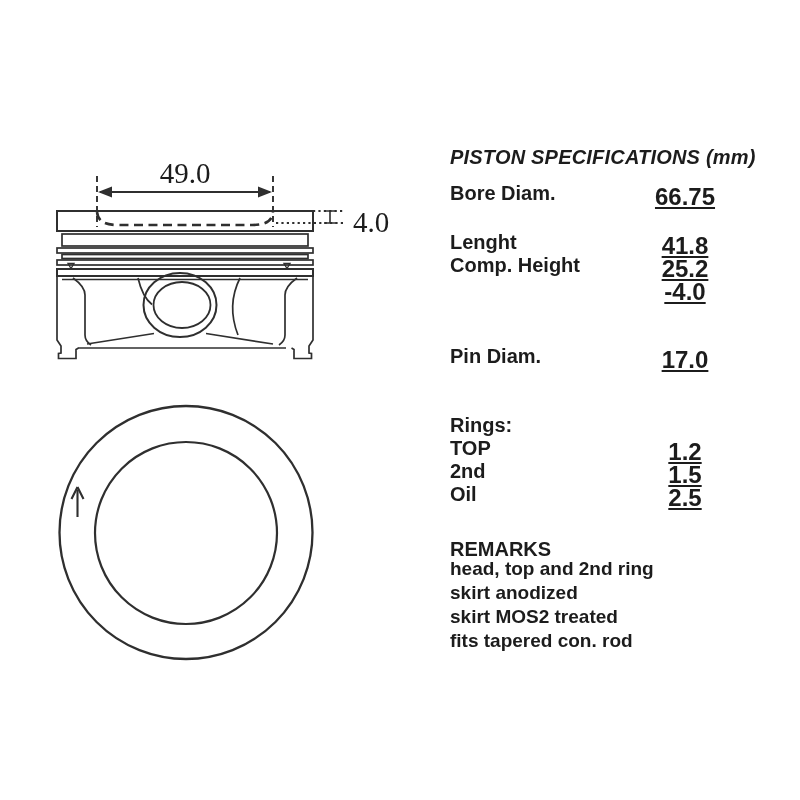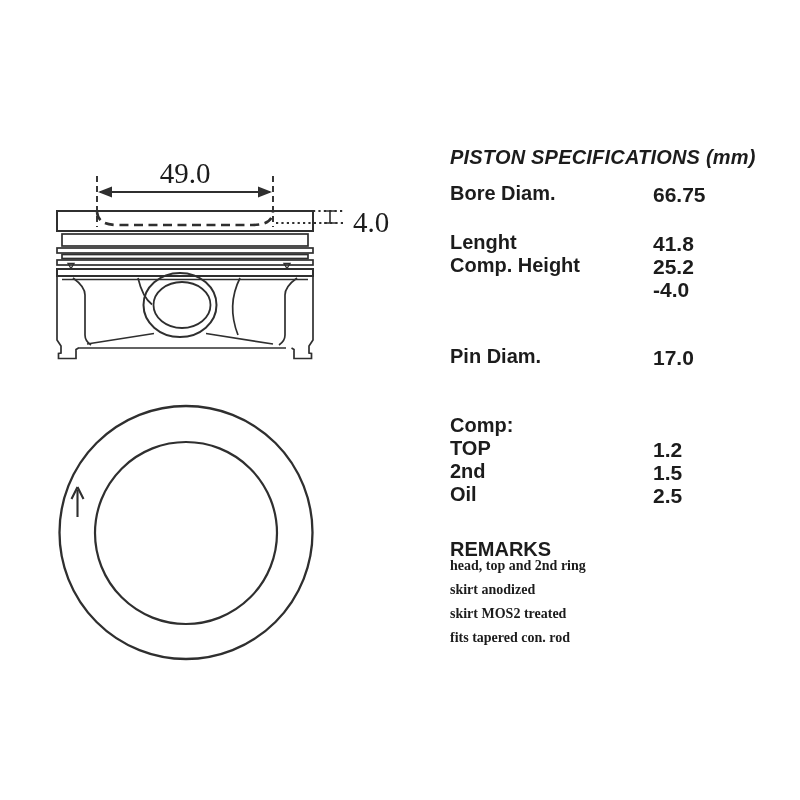--- a/index.html
+++ b/index.html
@@ -4,23 +4,23 @@
 <style>
   html,body{margin:0;padding:0;background:#ffffff;}
   .page{position:relative;width:800px;height:800px;background:#ffffff;overflow:hidden;
         font-family:"Liberation Sans",sans-serif;color:#1c1c1c;}
   .drawing{position:absolute;left:40px;top:150px;}
   .specs{position:absolute;left:450px;top:130px;width:330px;height:560px;}
   .spec-title{position:absolute;top:4px;left:0;font-size:20px;font-weight:700;font-style:italic;
               white-space:nowrap;letter-spacing:.2px;margin-top:12px;}
   .row{position:absolute;left:0;width:330px;height:23px;}
   .lbl{position:absolute;left:0;top:0;font-size:20px;font-weight:700;white-space:nowrap;text-align:center;}
-  .val{position:absolute;left:203px;top:1px;width:64px;font-size:21px;font-weight:600;text-align:left;}
+  .val{position:absolute;left:203px;top:1px;width:64px;font-size:24px;font-weight:600;text-align:center;text-decoration:underline;}
   .remark-h{position:absolute;left:0;font-size:20px;font-weight:700;white-space:nowrap;margin-top:8px;}
-  .remark-line{position:absolute;left:0;font-size:14px;font-weight:700;white-space:nowrap;font-family:Liberation Serif, serif;}
+  .remark-line{position:absolute;left:0;font-size:19px;font-weight:700;white-space:nowrap;}
   .dimtext{font-family:"Liberation Serif","DejaVu Serif",serif;font-size:29px;fill:#1c1c1c;}
 </style>
 </head>
 <body>
 
 <div class="page">
 
   <svg class="drawing" width="380" height="560" viewBox="0 0 380 560">
     <g stroke="#2f2f2f" fill="none" stroke-width="1.7">
 
@@ -96,21 +96,21 @@
     </div>
     <div class="row" style="top:147px">
       <span class="lbl"></span>
       <span class="val">-4.0</span>
     </div>
     <div class="row" style="top:215px">
       <span class="lbl">Pin Diam.</span>
       <span class="val">17.0</span>
     </div>
     <div class="row" style="top:284px">
-      <span class="lbl">Comp:</span>
+      <span class="lbl">Rings:</span>
       <span class="val"></span>
     </div>
     <div class="row" style="top:307px">
       <span class="lbl">TOP</span>
       <span class="val">1.2</span>
     </div>
     <div class="row" style="top:330px">
       <span class="lbl">2nd</span>
       <span class="val">1.5</span>
     </div>

